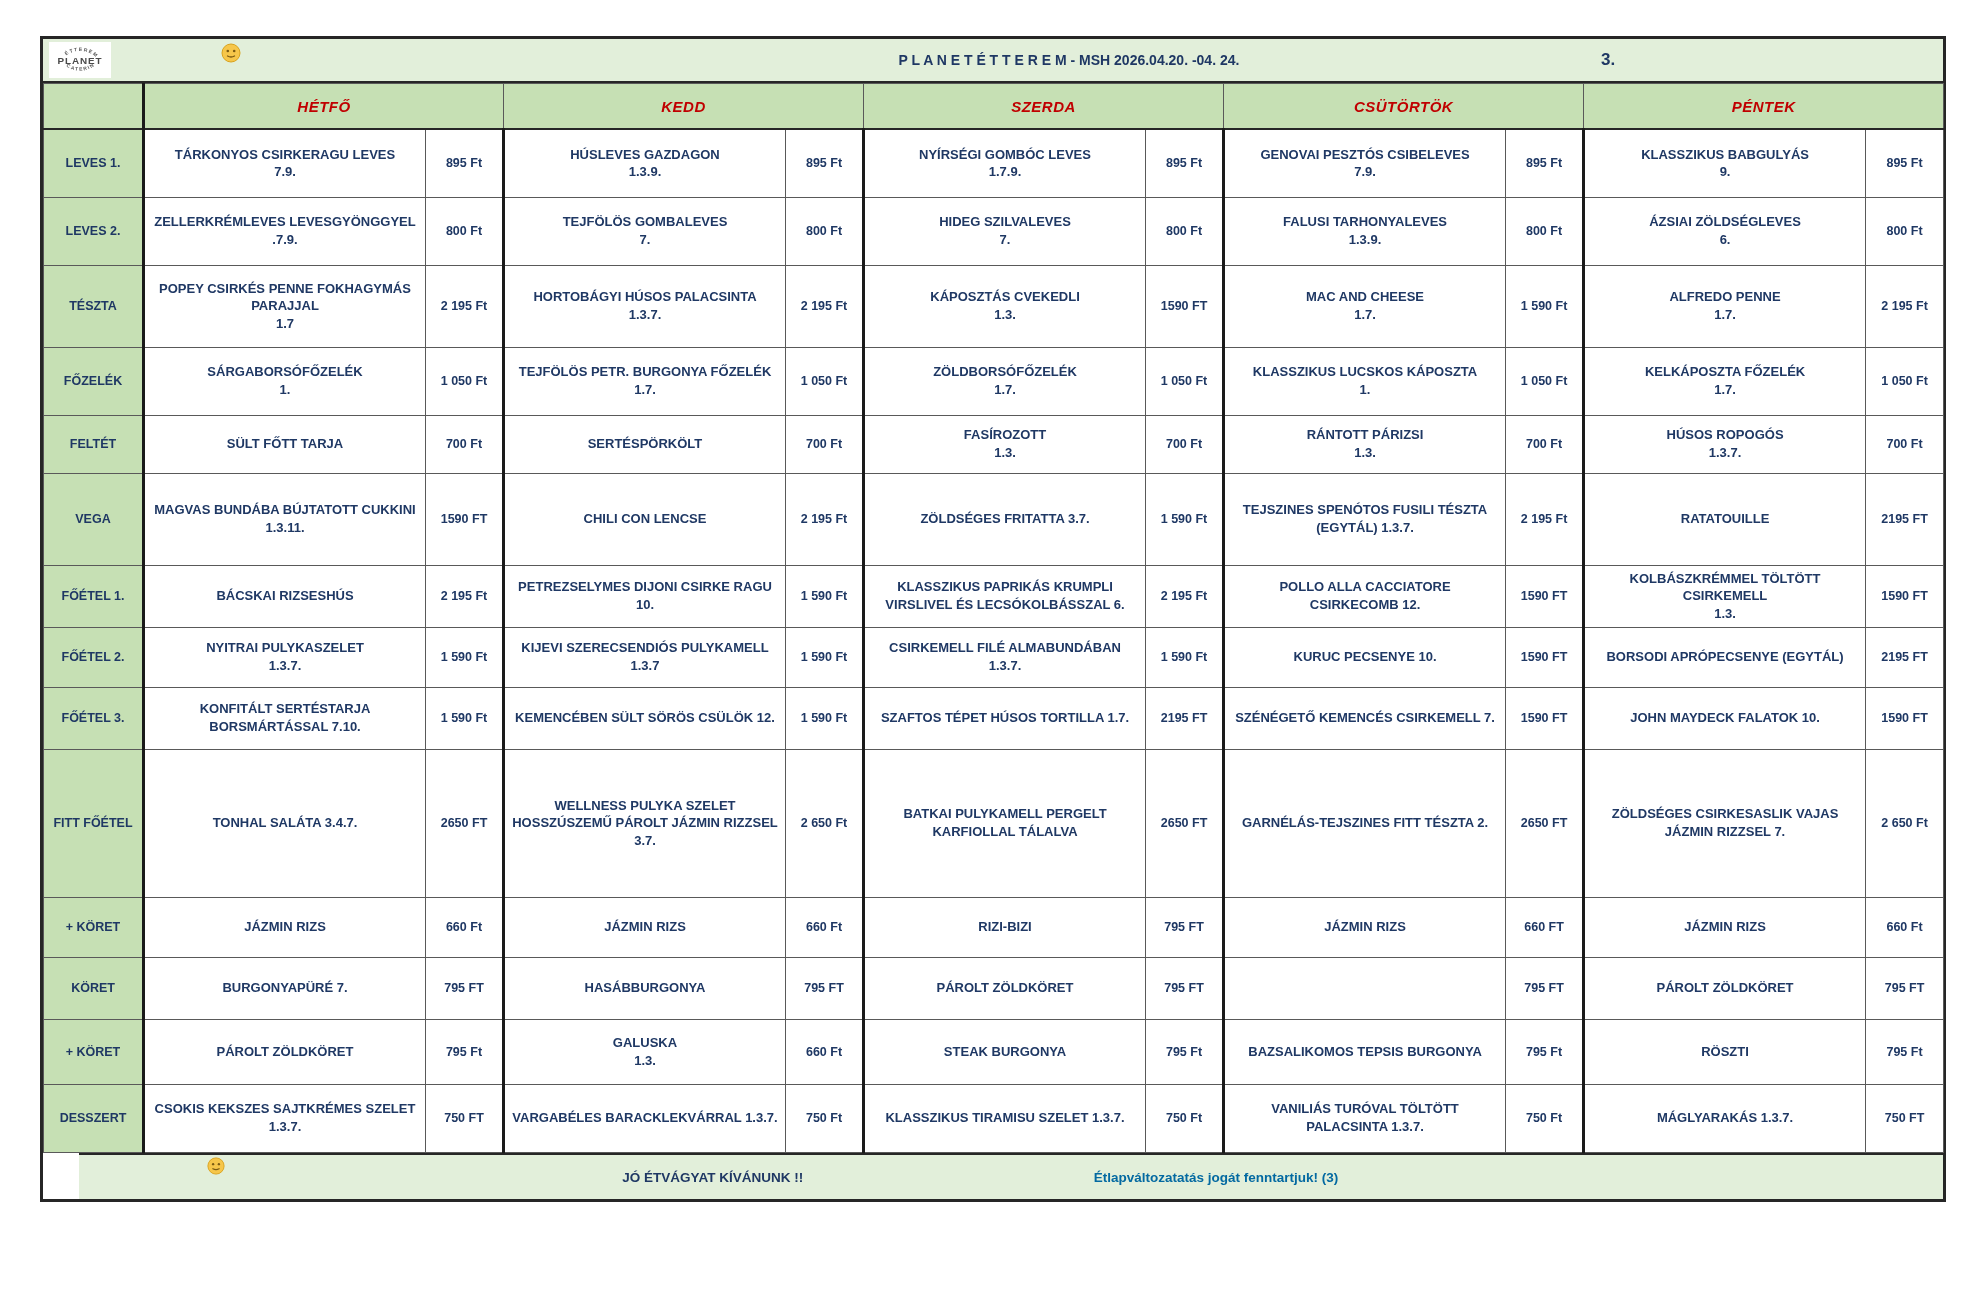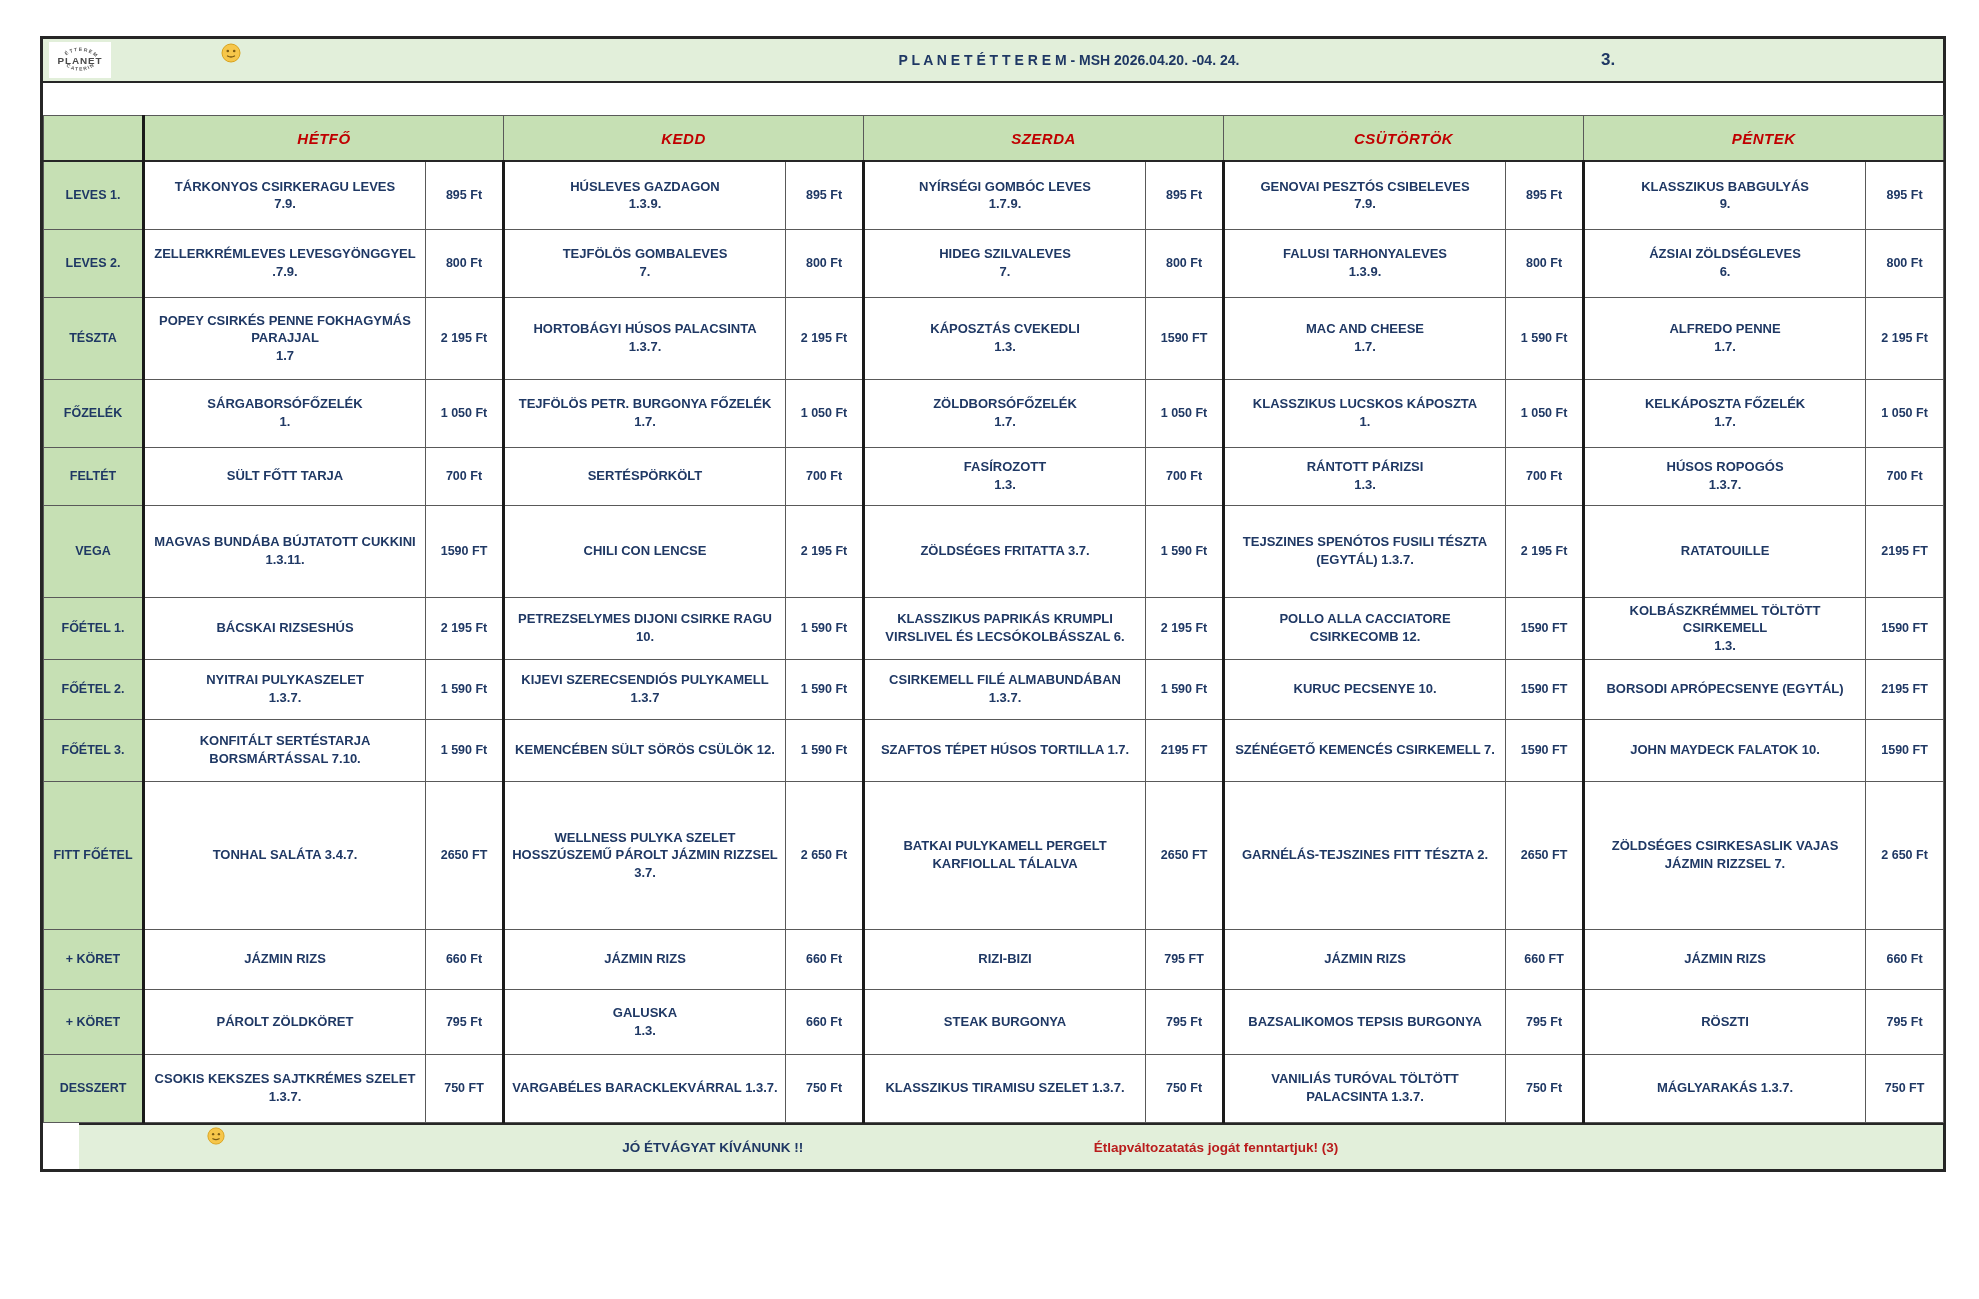--- a/index.html
+++ b/index.html
@@ -11,42 +11,42 @@
   .titleband{position:relative;height:42px;background:#e2efda;border-bottom:2px solid #262626;}
   .logo{position:absolute;left:6px;top:3px;width:62px;height:36px;background:#fff;}
   .smiley{position:absolute;width:20px;height:20px;}
   .titleband .smiley{left:178px;top:4px;}
   .main-title{position:absolute;left:54%;top:50%;transform:translate(-50%,-50%);
     color:#1f3864;font-weight:bold;font-size:14px;white-space:nowrap;}
   .page-num{position:absolute;left:82%;top:50%;transform:translateY(-50%);
     color:#1f3864;font-weight:bold;font-size:17px;}
 
   
-  table{border-collapse:collapse;table-layout:fixed;width:100%;margin-top:32px;}
+  table{border-collapse:collapse;table-layout:fixed;width:100%;}
   col.c-label{width:100px;}
   col.c-dish{width:282px;}
   col.c-price{width:78px;}
 
   th,td{border:1px solid #595959;padding:2px 3px;text-align:center;vertical-align:middle;
         color:#1f3864;font-weight:bold;white-space:pre-line;overflow:hidden;}
   thead th{background:#c6e0b4;height:40px;border-bottom:2px solid #262626;}
   thead th.day{color:#c00000;font-style:italic;font-size:15px;letter-spacing:.5px;}
   th.rlabel{background:#c6e0b4;font-size:12.5px;border-right:3px solid #1a1a1a;}
   thead th.corner{border-right:3px solid #1a1a1a;}
   td.dish{font-size:13px;line-height:1.35;}
   td.price{font-size:12.5px;}
   td.gsep{border-left:3px solid #1a1a1a;}
 
   
   .footband{position:relative;height:44px;background:#e2efda;border-top:2px solid #262626;margin-left:36px;}
   .footband .smiley{left:128px;top:2px;width:18px;height:18px;}
   .foot-msg{position:absolute;left:34%;top:50%;transform:translate(-50%,-50%);
     color:#1f3864;font-weight:bold;font-size:13.5px;white-space:nowrap;}
   .foot-note{position:absolute;left:61%;top:50%;transform:translate(-50%,-50%);
-    color:#b91c1c;font-weight:bold;font-size:13.5px;white-space:nowrap;}
+    color:#0369a1;font-weight:bold;font-size:13.5px;white-space:nowrap;}
 </style>
 </head>
 <body>
 
 <div id="page">
   <div id="sheet">
 
     <div class="titleband">
       <svg class="logo" viewBox="0 0 64 40">
         <rect x="0" y="0" width="64" height="40" fill="#ffffff"></rect>
@@ -269,20 +269,33 @@
             <td class="price">660 Ft</td>
             <td class="dish gsep">JÁZMIN RIZS</td>
             <td class="price">660 Ft</td>
             <td class="dish gsep">RIZI-BIZI</td>
             <td class="price">795 FT</td>
             <td class="dish gsep">JÁZMIN RIZS</td>
             <td class="price">660 FT</td>
             <td class="dish gsep">JÁZMIN RIZS</td>
             <td class="price">660 Ft</td>
           </tr>
+          <tr style="height: 62px;">
+            <th class="rlabel">KÖRET</th>
+            <td class="dish gsep">BURGONYAPÜRÉ 7.</td>
+            <td class="price">795 FT</td>
+            <td class="dish gsep">HASÁBBURGONYA</td>
+            <td class="price">795 FT</td>
+            <td class="dish gsep">PÁROLT ZÖLDKÖRET</td>
+            <td class="price">795 FT</td>
+            <td class="dish gsep"></td>
+            <td class="price">795 FT</td>
+            <td class="dish gsep">PÁROLT ZÖLDKÖRET</td>
+            <td class="price">795 FT</td>
+          </tr>
           <tr style="height: 65px;">
             <th class="rlabel">+ KÖRET</th>
             <td class="dish gsep">PÁROLT ZÖLDKÖRET</td>
             <td class="price">795 Ft</td>
             <td class="dish gsep">GALUSKA
 1.3.</td>
             <td class="price">660 Ft</td>
             <td class="dish gsep">STEAK BURGONYA</td>
             <td class="price">795 Ft</td>
             <td class="dish gsep">BAZSALIKOMOS TEPSIS BURGONYA</td>

